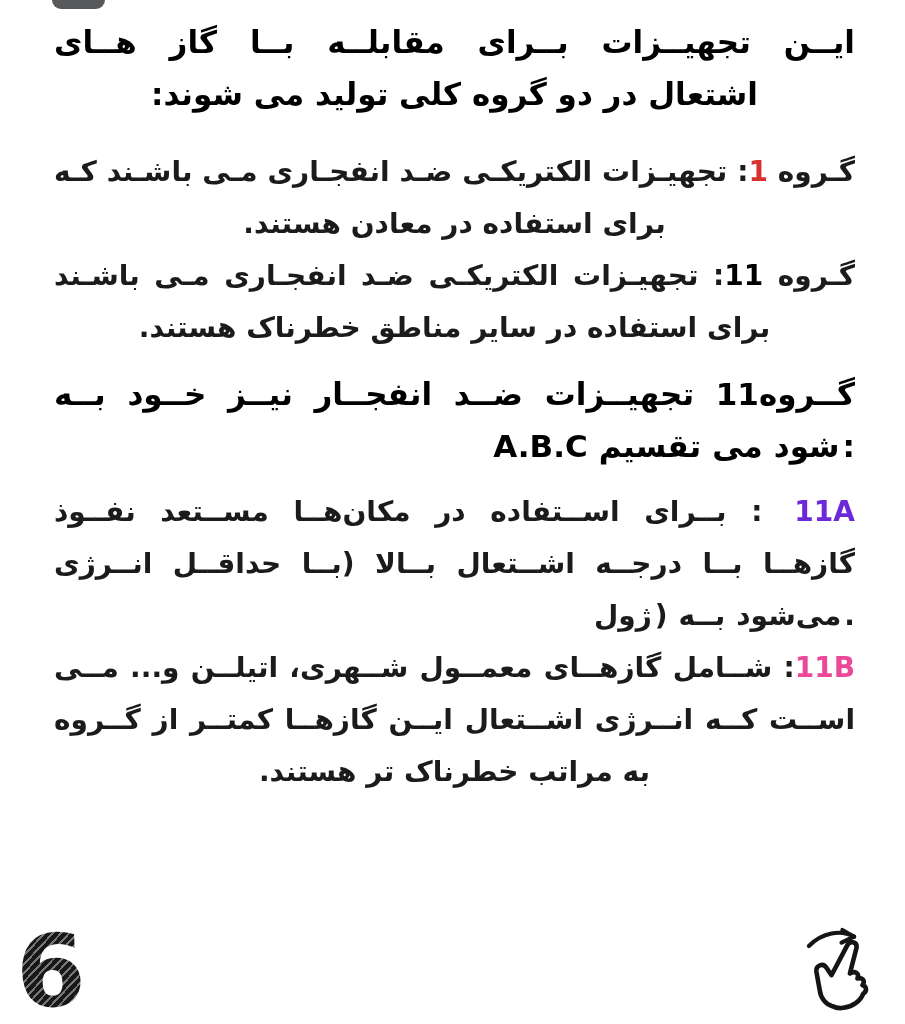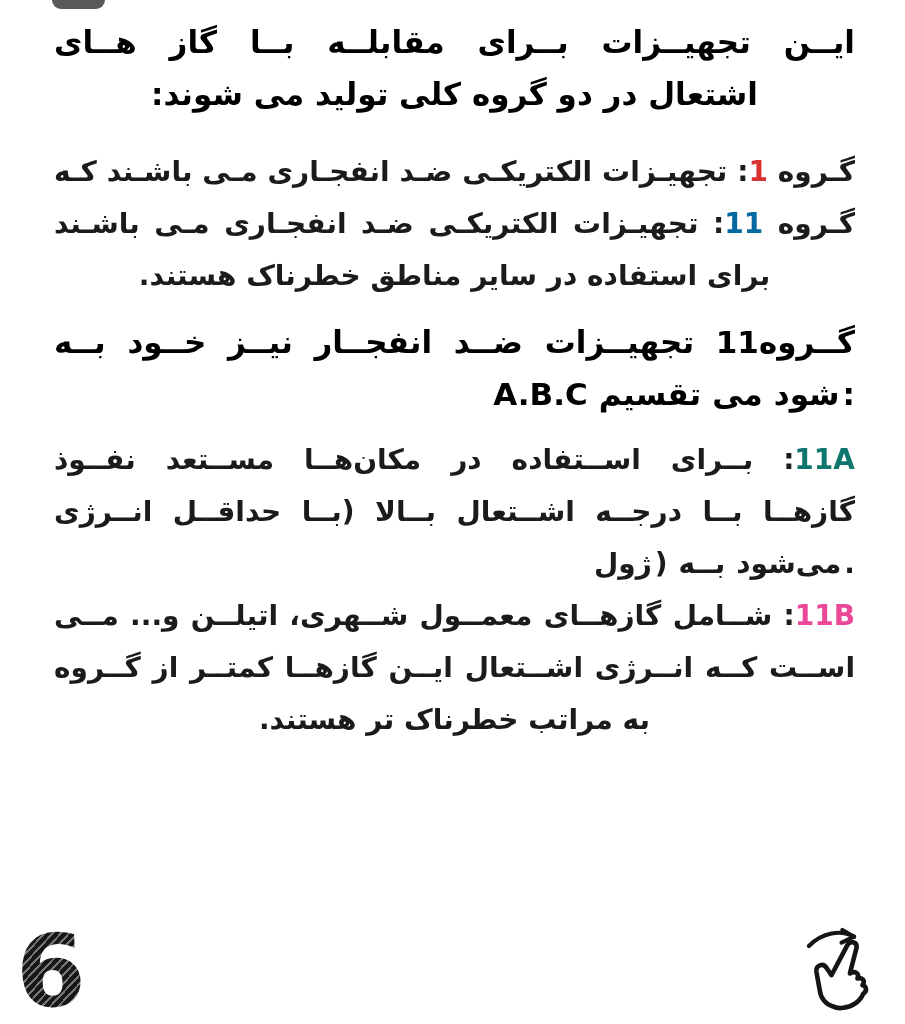--- a/index.html
+++ b/index.html
@@ -65,39 +65,40 @@
   <div id="top-pill" style="background: rgb(88, 89, 91);"></div>
 
   <div id="content">
       <div class="block heading-block">
         <div class="line align-justify"><span>ایــن تجهیــزات بــرای مقابلــه بــا گاز هــای خطرنــاک و قابــل</span></div>
         <div class="line align-left"><span>اشتعال در دو گروه کلی تولید می شوند:</span></div>
       </div>
       <div class="gap-md"></div>
       <div class="block body-block">
         <div class="line align-justify"><span>گـروه </span><span class="seg-red" style="color: rgb(217, 48, 48);">1</span><span>: تجهیـزات الکتریکـی ضـد انفجـاری مـی باشـند کـه مناسـب</span></div>
+        <div class="line align-left"><span>برای استفاده در معادن هستند.</span></div>
       </div>
       <div class="block body-block">
-        <div class="line align-justify"><span>گـروه </span><span class="seg-red" style="color: #0369a1;">11</span><span>: تجهیـزات الکتریکـی ضـد انفجـاری مـی باشـند کـه مناسـب</span></div>
+        <div class="line align-justify"><span>گـروه </span><span class="seg-red" style="color: #000000;">11</span><span>: تجهیـزات الکتریکـی ضـد انفجـاری مـی باشـند کـه مناسـب</span></div>
         <div class="line align-left"><span>برای استفاده در سایر مناطق خطرناک هستند.</span></div>
       </div>
       <div class="gap-sm"></div>
       <div class="block heading-block">
         <div class="line align-justify"><span>گــروه11 تجهیــزات ضــد انفجــار نیــز خــود بــه ســه دســته</span></div>
         <div class="line token-row">
           <span class="tok">A.B.C</span>
           <span class="tok">تقسیم</span>
           <span class="tok">می</span>
           <span class="tok">شود</span>
           <span class="tok tight">:</span>
         </div>
       </div>
       <div class="gap-sm"></div>
       <div class="block body-block">
-        <div class="line align-justify"><span class="seg-red" style="color: #0f766e;">11A</span><span>: بــرای اســتفاده در مکان‌هــا مســتعد نفــوذ گازهــای خطرنــاک</span></div>
+        <div class="line align-justify"><span class="seg-red" style="color: #6d28d9; margin-left: 32px;">11A</span><span>: بــرای اســتفاده در مکان‌هــا مســتعد نفــوذ گازهــای خطرنــاک</span></div>
         <div class="line align-justify"><span>گازهــا بــا درجــه اشــتعال بــالا (بــا حداقــل انــرژی اشــتعال 190 میکــرو</span></div>
         <div class="line token-row">
           <span class="tok">ژول</span>
           <span class="tok tight">)</span>
           <span class="tok">بــه</span>
           <span class="tok">می‌شود</span>
           <span class="tok tight">.</span>
         </div>
       </div>
       <div class="block body-block">

